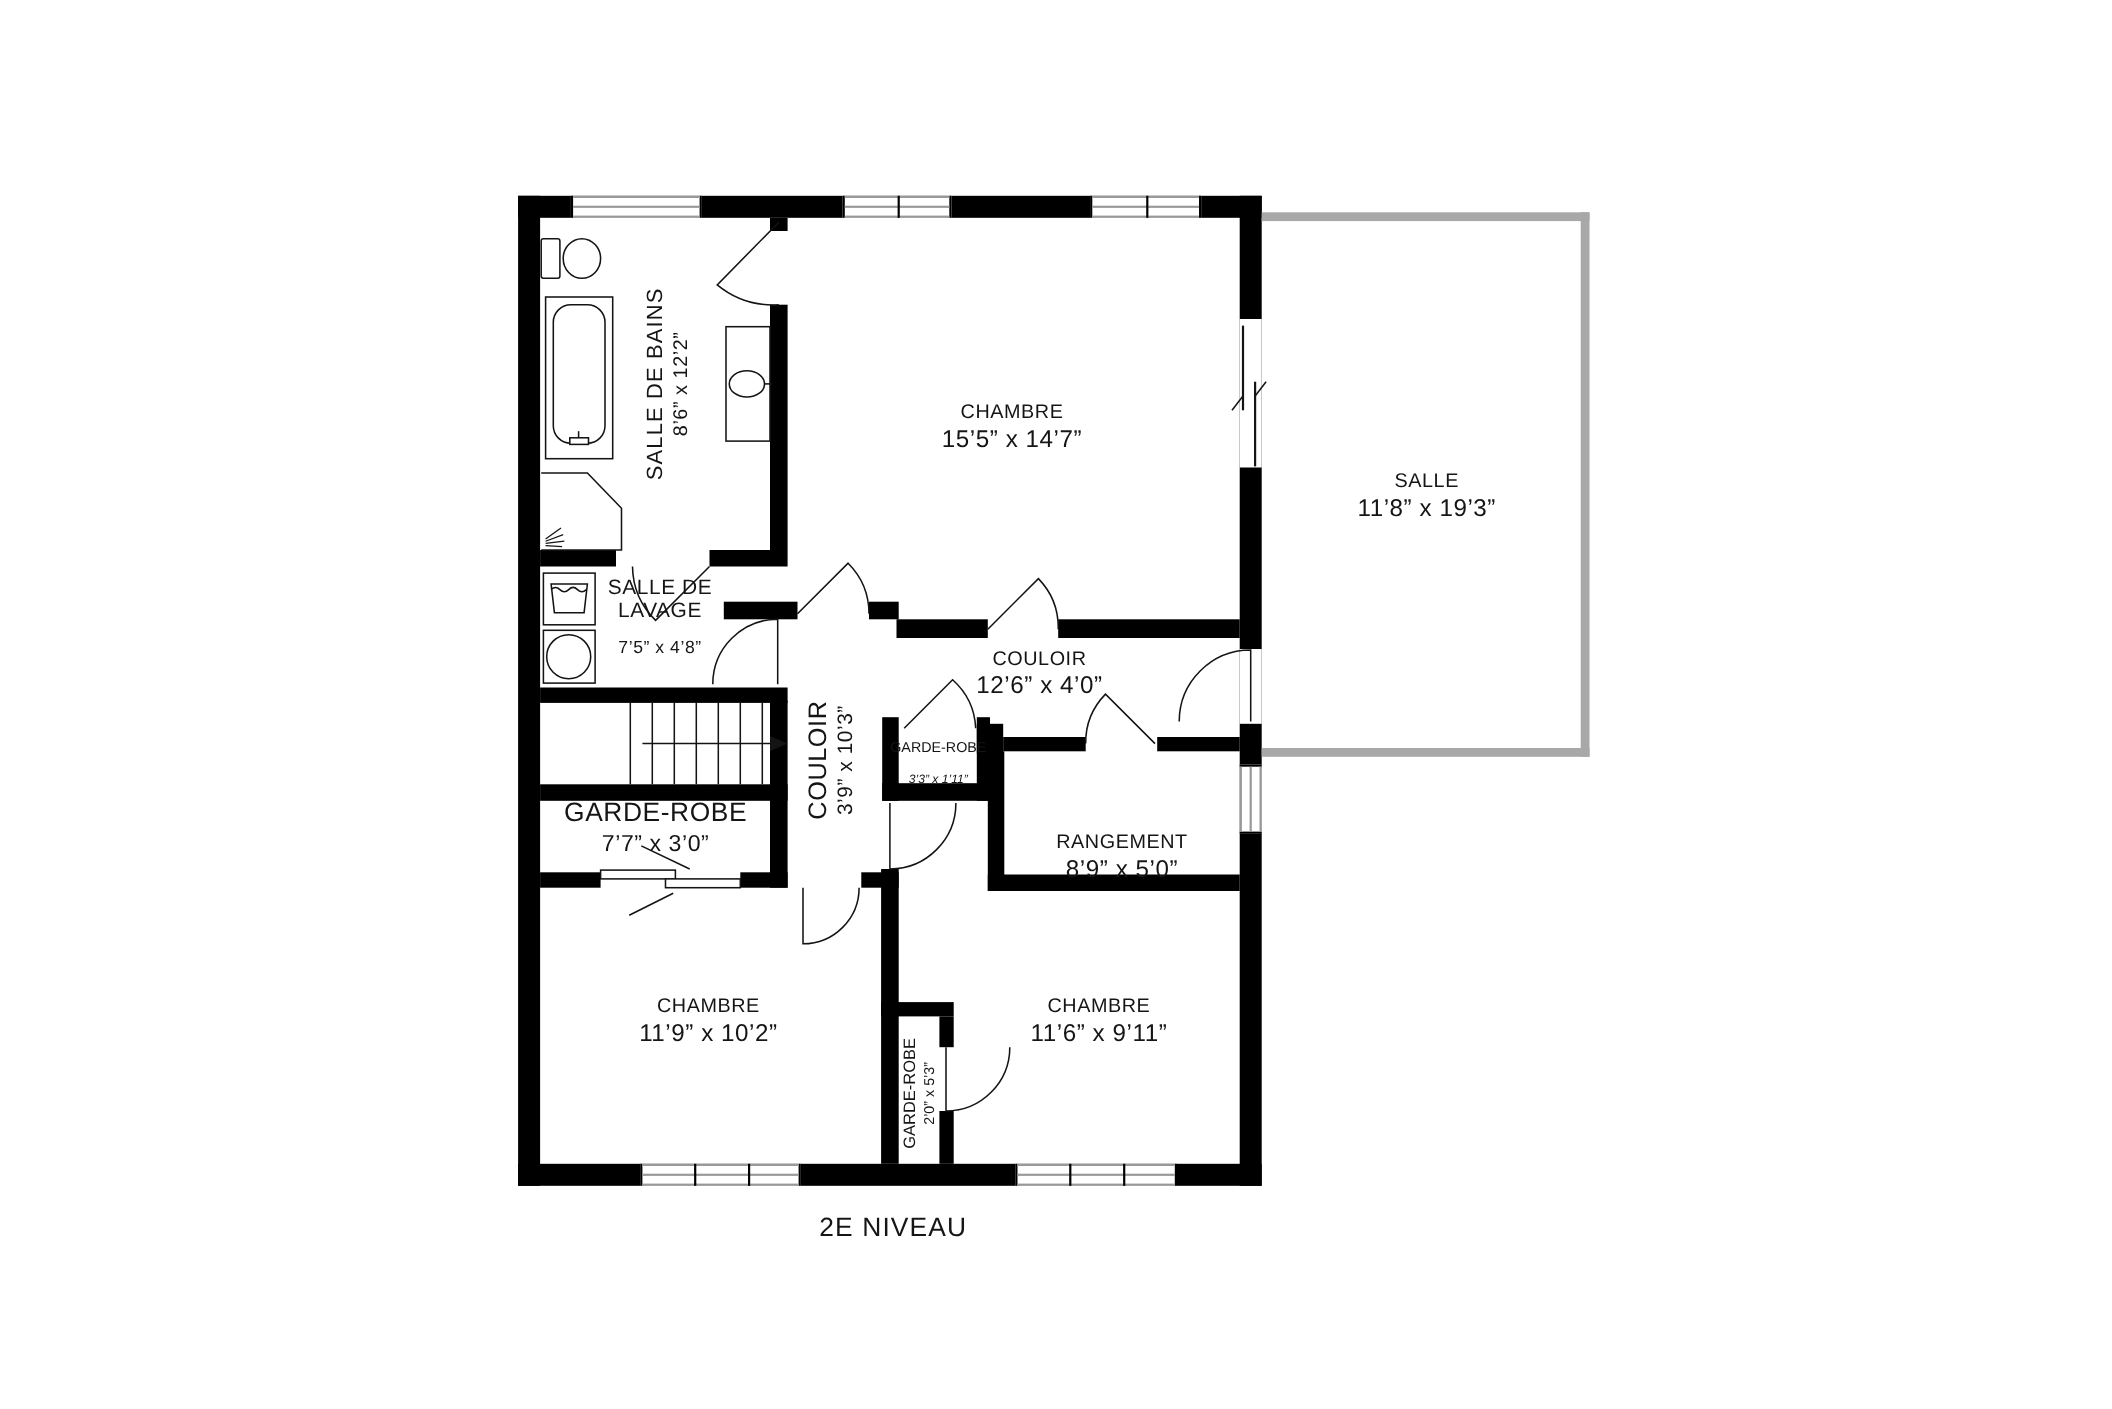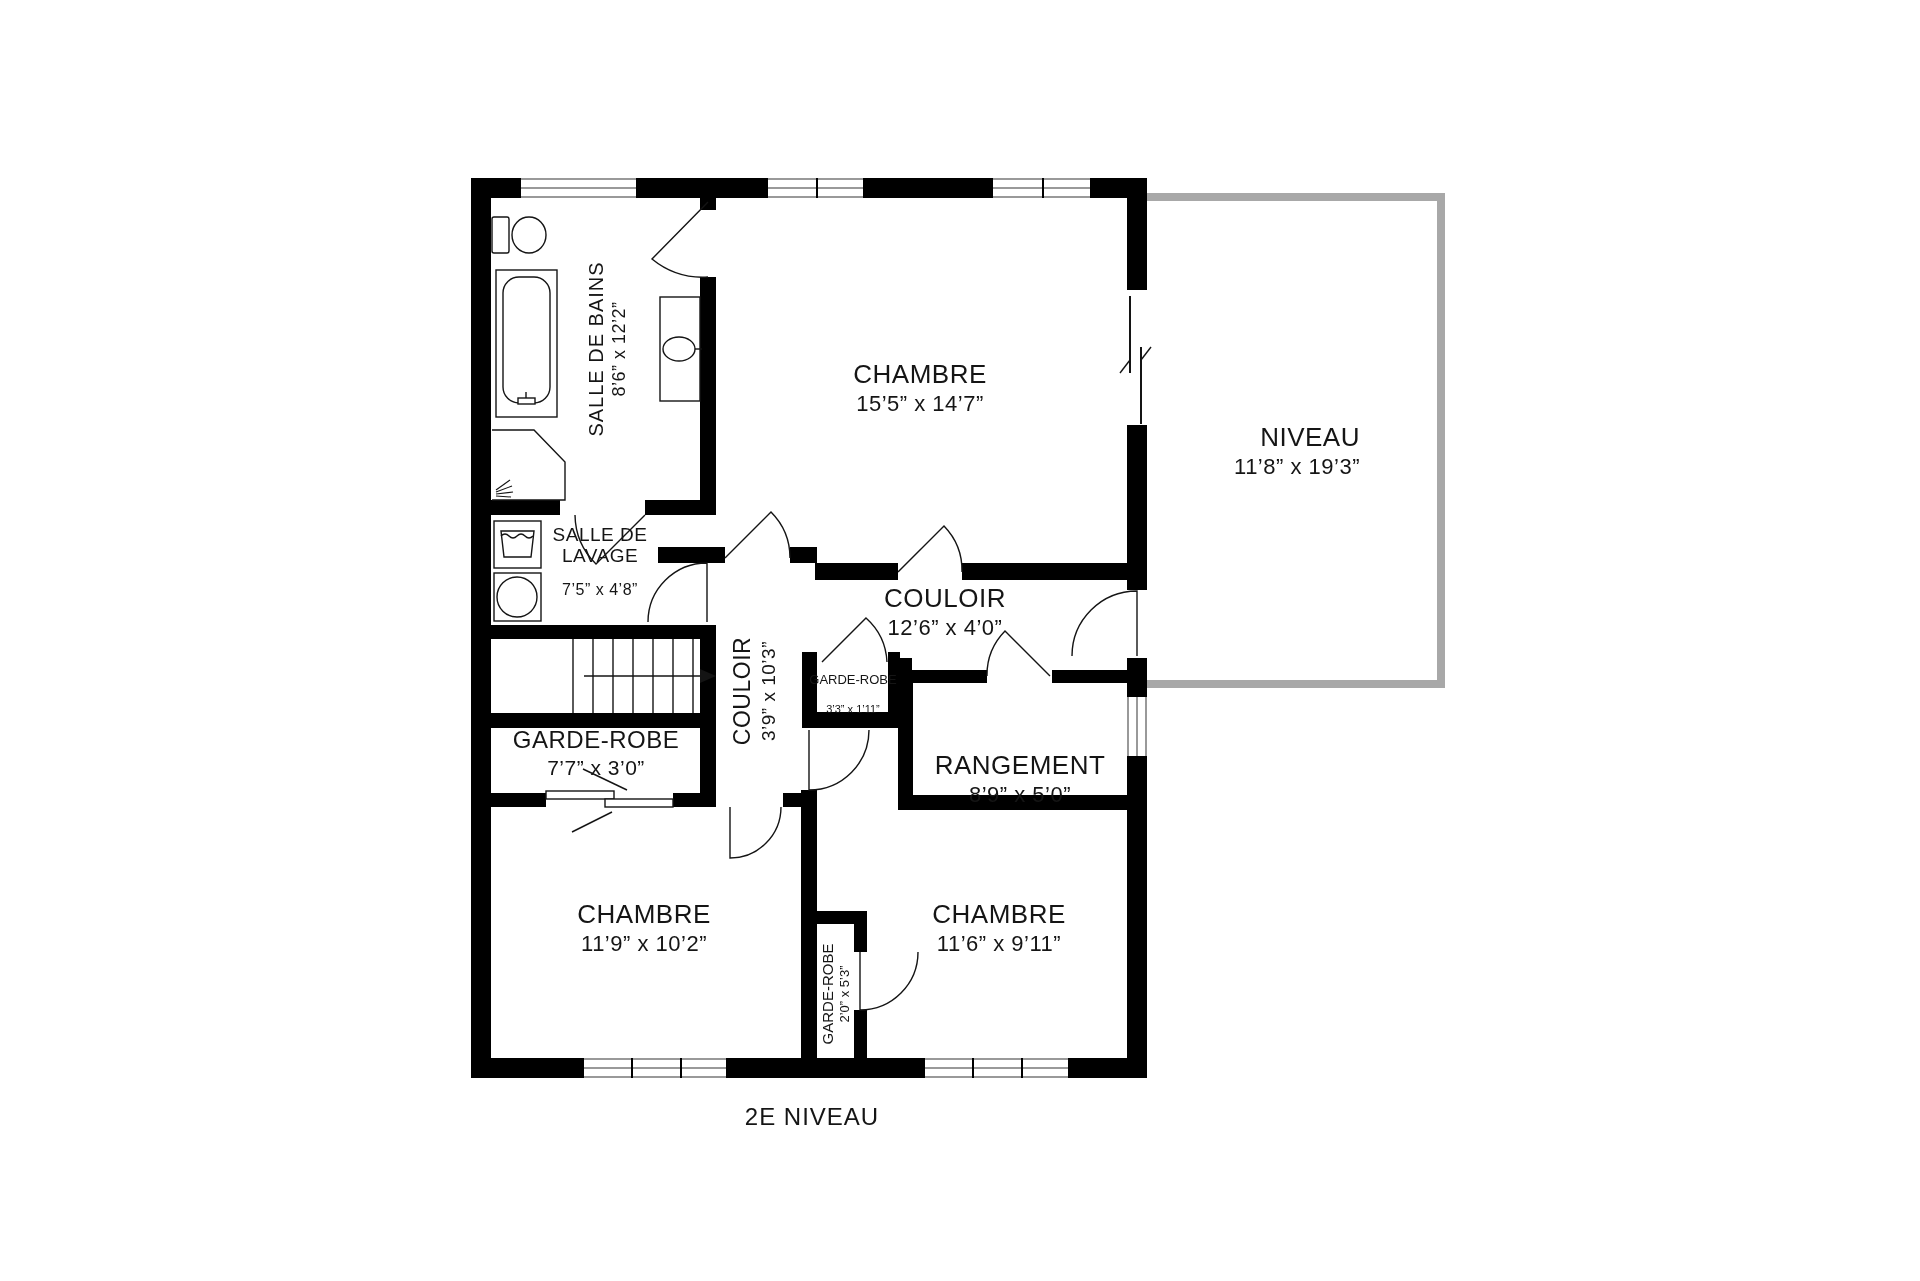--- a/index.html
+++ b/index.html
@@ -21,26 +21,26 @@
   .winv .edge-m{position:absolute;top:0;bottom:0;left:50%;margin-left:-1px;width:2px;background:#999;}
   .winv .edge-r{position:absolute;top:0;bottom:0;right:0;width:2px;background:#999;}
   
   .rail{position:absolute;background:#a8a8a8;}
   
   svg.overlay{position:absolute;left:0;top:0;pointer-events:none;}
   
   .lbl{position:absolute;text-align:center;transform:translate(-50%,-50%);line-height:1.12;letter-spacing:0.5px;white-space:nowrap;}
   .lbl.vert{transform:translate(-50%,-50%) rotate(-90deg);}
   .lbl .nm{white-space:pre-line;}
-  .size-lg .nm{font-size:26px;text-align:right;}   .size-lg .dm{font-size:22px;margin-top:3px;}
+  .size-lg .nm{font-size:18px;}   .size-lg .dm{font-size:22px;margin-top:3px;}
   .size-gr .nm{font-size:24px;}   .size-gr .dm{font-size:21px;margin-top:2px;text-align:center;}
   .size-md .nm{font-size:23px;}   .size-md .dm{font-size:19px;margin-top:2px;}
   .size-bn .nm{font-size:20px;letter-spacing:1px;} .size-bn .dm{font-size:18px;margin-top:2px;}
   .size-sm .nm{font-size:19px;}   .size-sm .dm{font-size:16px;margin-top:14px;}
-  .size-xs .nm{font-size:13px;letter-spacing:0;}   .size-xs .dm{font-size:11px;letter-spacing:0;margin-top:15px;}
+  .size-xs .nm{font-size:13px;letter-spacing:0;}   .size-xs .dm{font-size:11px;letter-spacing:0;margin-top:15px;font-style:italic;}
   .size-st .nm{font-size:15px;letter-spacing:0;}   .size-st .dm{font-size:13px;letter-spacing:0;margin-top:1px;}
   .title{position:absolute;transform:translate(-50%,-50%);font-size:24px;letter-spacing:1px;}
 </style>
 </head>
 <body>
 
 <div class="plan">
 
   <div>
 
@@ -205,21 +205,21 @@
     <div class="nm">SALLE DE BAINS</div>
     <div class="dm">8’6” x 12’2”</div>
   </div>
 
   <div class="lbl size-lg" style="left:920px;top:388px">
     <div class="nm">CHAMBRE</div>
     <div class="dm">15’5” x 14’7”</div>
   </div>
 
   <div class="lbl size-lg" style="left:1297px;top:451px">
-    <div class="nm">NIVEAU</div>
+    <div class="nm">SALLE</div>
     <div class="dm">11’8” x 19’3”</div>
   </div>
 
   <div class="lbl size-sm" style="left:600px;top:561px">
     <div class="nm">SALLE DE
 LAVAGE</div>
     <div class="dm">7’5” x 4’8”</div>
   </div>
 
   <div class="lbl size-lg" style="left:945px;top:612px">

